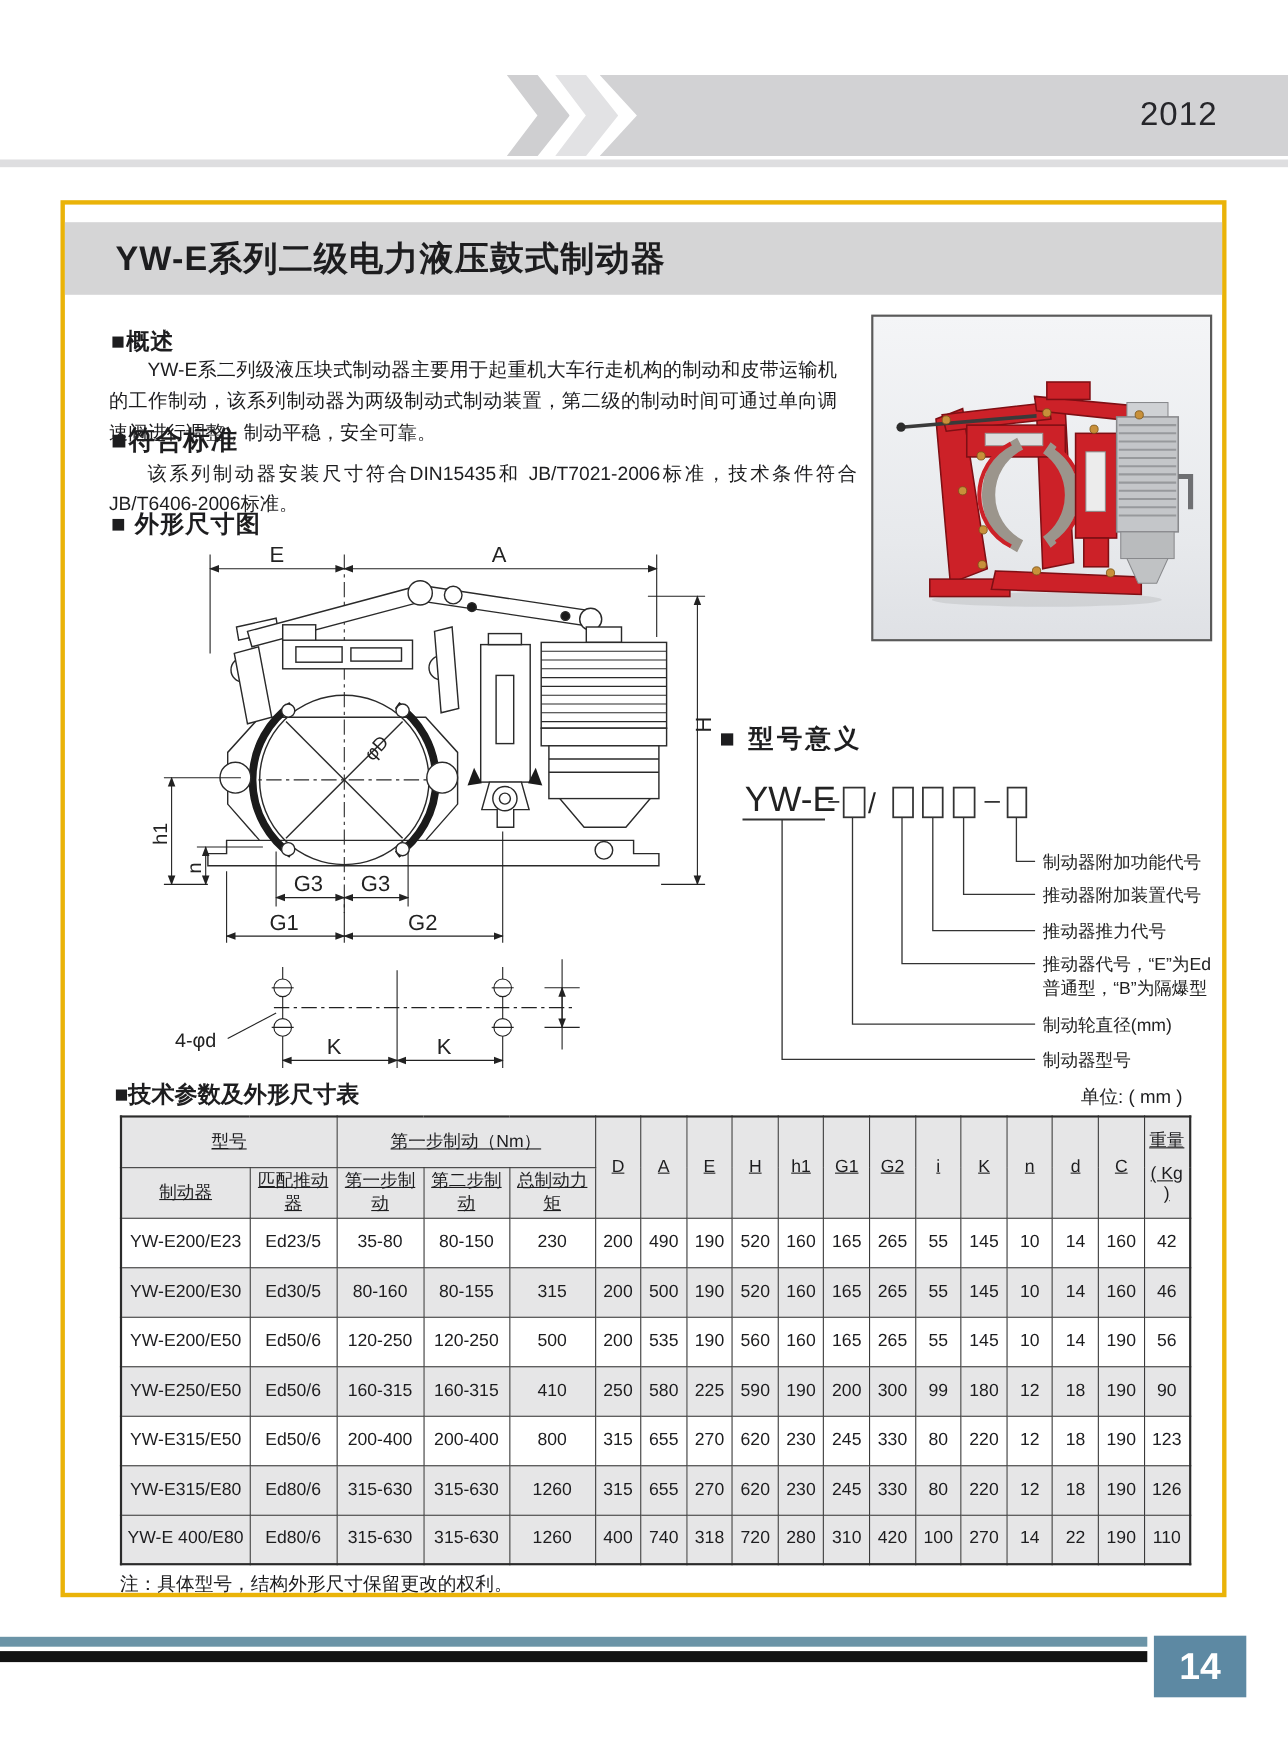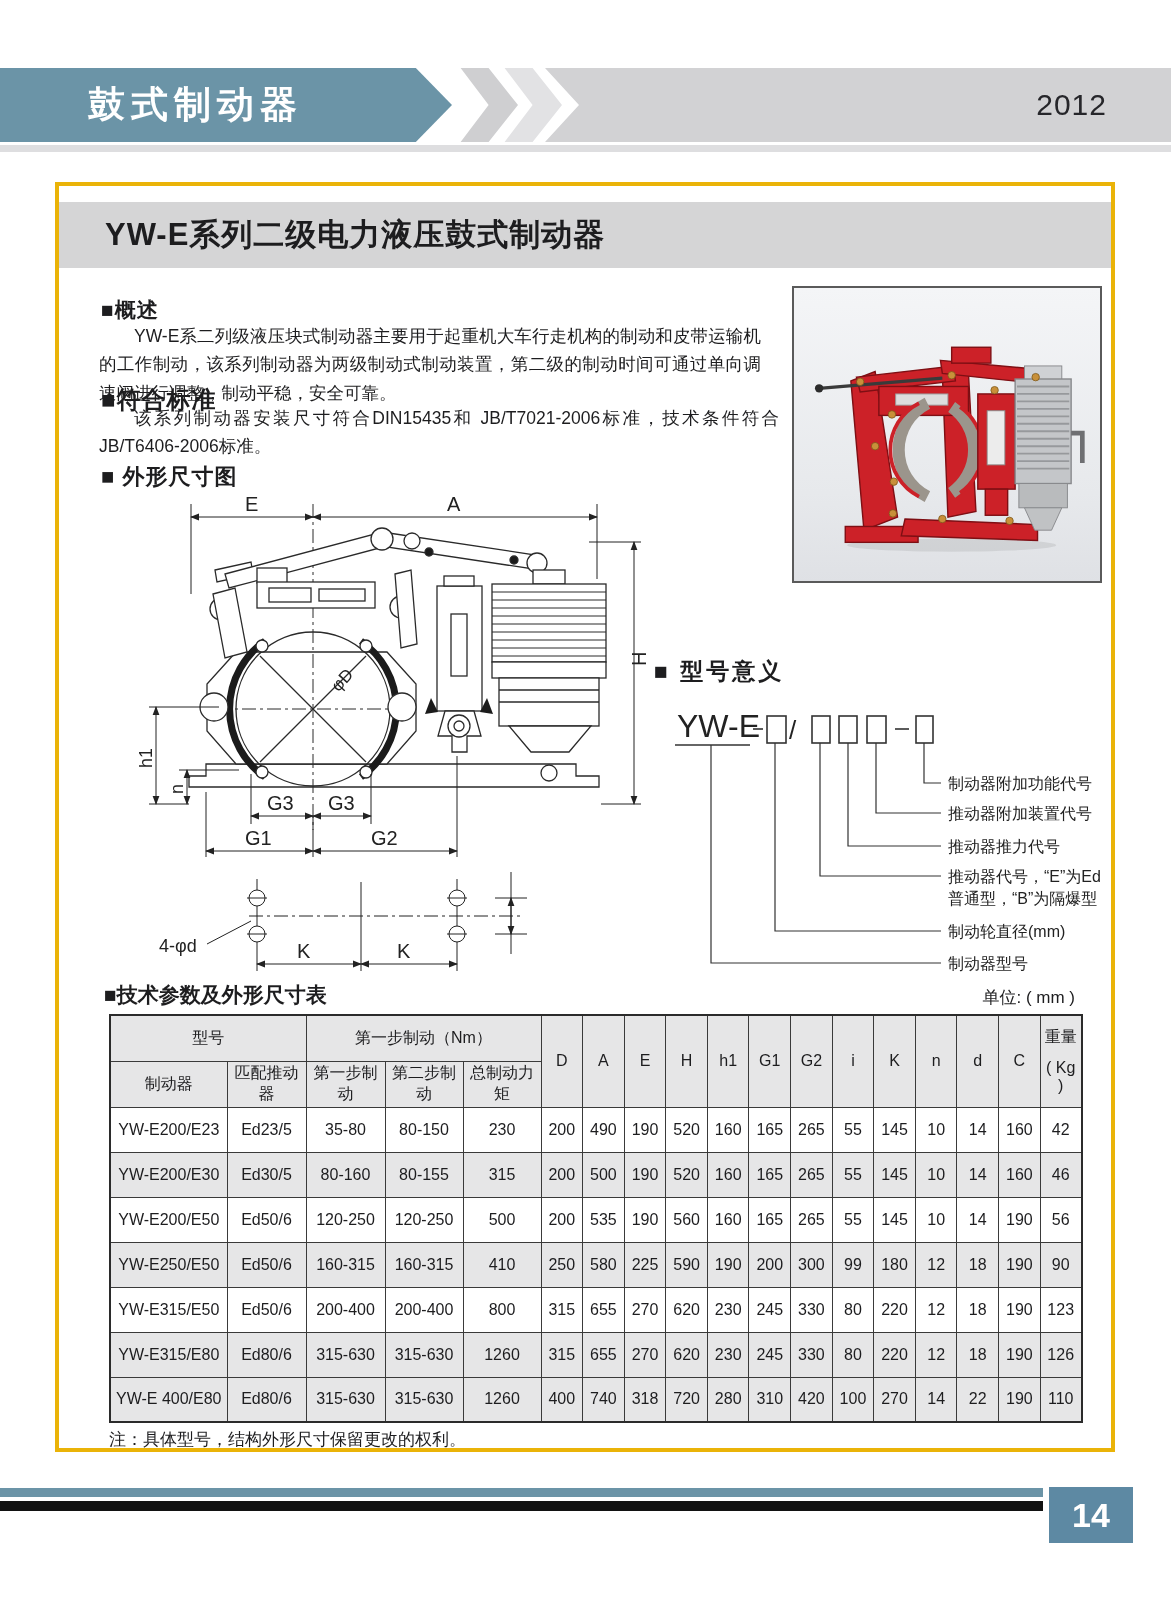--- a/index.html
+++ b/index.html
@@ -47,58 +47,55 @@
   .svgtext{font-family:"Liberation Sans","DejaVu Sans",sans-serif;}
 
   
   .tbl-head{position:absolute;left:45px;top:795px;font-size:21px;font-weight:bold;}
   .tbl-unit{position:absolute;right:36px;top:800px;font-size:17px;}
   table.spec{position:absolute;left:50px;top:828px;width:972px;border-collapse:collapse;
     table-layout:fixed;font-size:16px;}
   table.spec th,table.spec td{border:1px solid var(--line);text-align:center;vertical-align:middle;
     padding:0 1px;font-weight:normal;overflow:hidden;}
   table.spec{border:2px solid #2b2b2b;}
-  table.spec thead th{background:var(--shade);height:46px;}
+  table.spec thead th{background:var(--shade);height:46px;text-decoration:underline;}
   table.spec tbody tr{height:45px;background:#fff;}
   table.spec tbody tr.shaded{background:var(--shade);}
   .wcell{display:flex;flex-direction:column;justify-content:space-between;height:84px;padding:8px 0;}
   .note{position:absolute;left:50px;top:1242px;font-size:17px;}
 
   
   .foot-teal{position:absolute;left:0;top:1488px;width:1043px;height:9px;background:var(--teal);}
   .foot-black{position:absolute;left:0;top:1501px;width:1043px;height:10px;background:#121212;}
   .badge{position:absolute;left:1049px;top:1487px;width:84px;height:56px;background:var(--badge);
     display:flex;align-items:center;justify-content:center;color:#fff;font-size:34px;font-weight:bold;}
 </style>
 </head>
 <body>
 
 <div class="banner">
   <div class="banner-gray">
     <span class="y">2012</span>
   </div>
-  <div class="banner-teal">
-    <span class="t">鼓式制动器</span>
-  </div>
   <div class="chev chev1"></div>
   <div class="chev chev2"></div>
 </div>
 <div class="banner-underline"></div>
 
 <div class="box">
 
   <div class="titlebar">
     <span class="tt">YW-E系列二级电力液压鼓式制动器</span>
   </div>
 
   <div class="h2" style="left:42px;top:110px;">■概述</div>
   <div class="para" style="left:40px;top:136px;width:662px;">YW-E系二列级液压块式制动器主要用于起重机大车行走机构的制动和皮带运输机的工作制动，该系列制动器为两级制动式制动装置，第二级的制动时间可通过单向调速阀进行调整，制动平稳，安全可靠。</div>
 
   <div class="h2" style="left:42px;top:198px;font-size:24px;">■符合标准</div>
-  <div class="para" style="left:40px;top:218px;width:680px;">该系列制动器安装尺寸符合DIN15435和 JB/T7021-2006标准，技术条件符合JB/T6406-2006标准。</div>
+  <div class="para" style="left:40px;top:230px;width:680px;">该系列制动器安装尺寸符合DIN15435和 JB/T7021-2006标准，技术条件符合JB/T6406-2006标准。</div>
 
   <div class="h2" style="left:42px;top:276px;font-size:22px;">■ 外形尺寸图</div>
 
   <div class="photo">
     <svg width="290" height="280" viewBox="0 0 310 300">
       <ellipse cx="160" cy="268" rx="112" ry="7" fill="rgba(0,0,0,0.08)"></ellipse>
 
       <polygon points="52,92 78,82 102,238 66,252" fill="#cc2128" stroke="#7e0f14" stroke-width="1.5"></polygon>
       <rect x="46" y="248" width="78" height="17" fill="#cc2128" stroke="#7e0f14" stroke-width="1.5"></rect>
       <polygon points="110,240 252,246 252,263 106,258" fill="#cc2128" stroke="#7e0f14" stroke-width="1.5"></polygon>

